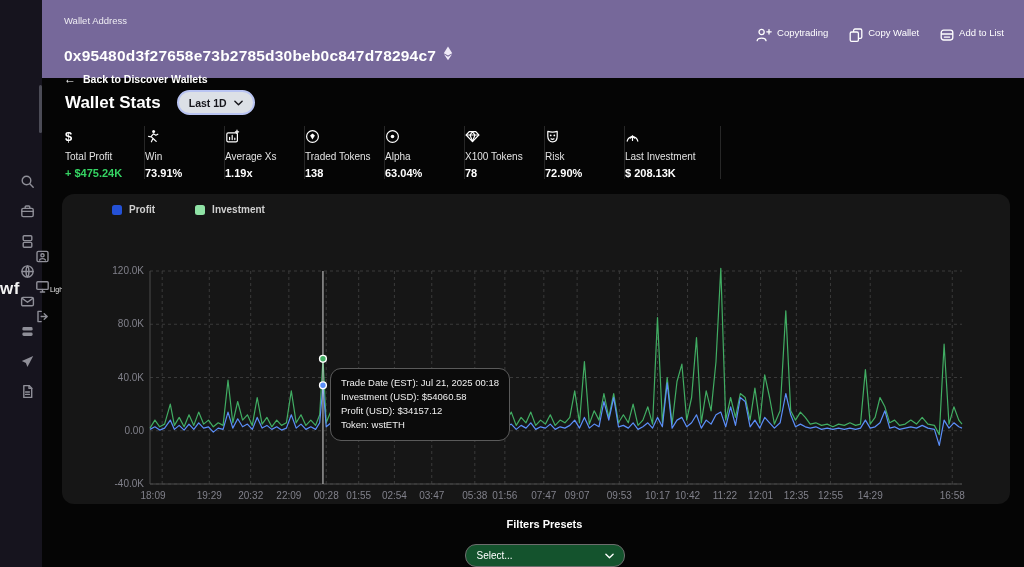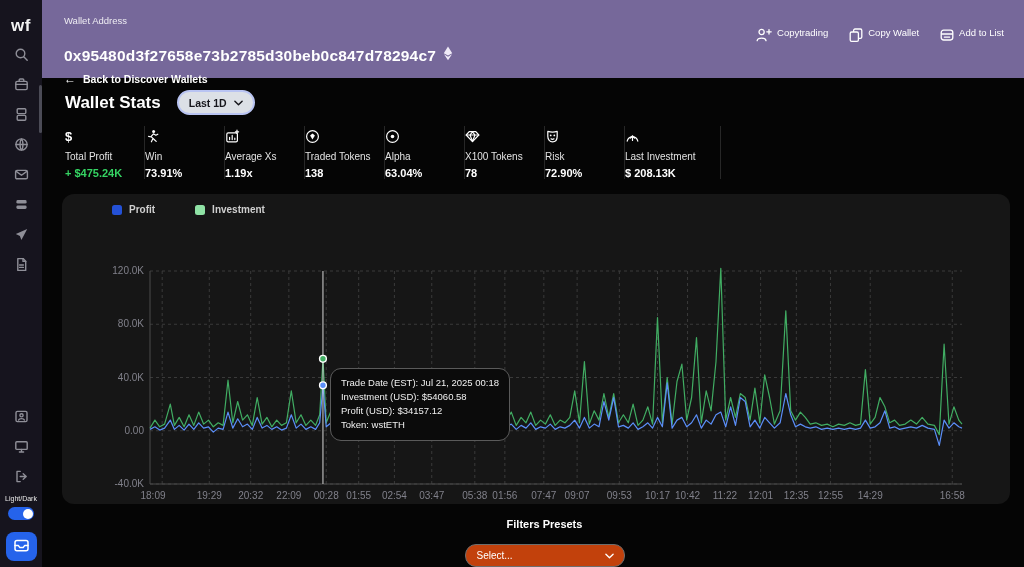--- a/index.html
+++ b/index.html
@@ -1,21 +1,21 @@
 <!DOCTYPE html>
 <html><head>
 <meta charset="utf-8">
 <style>
   * { margin:0; padding:0; box-sizing:border-box; }
   html,body { width:1024px; height:567px; overflow:hidden; background:#050505;
     font-family:"Liberation Sans", sans-serif; -webkit-font-smoothing:antialiased; }
   .app { display:flex; width:1024px; height:567px; }
 
   
-  .sidebar { position:relative; width:42px; background:#16141e; display:flex; flex-direction:column; align-items:center; flex:0 0 42px; }
+  .sidebar { position:relative; width:42px; background:#16141e; display:flex; flex-direction:row; align-items:center; flex:0 0 42px; }
   .logo { color:#f2f2f2; font-size:17px; font-weight:bold; letter-spacing:.5px; margin-top:10px; height:32px; display:flex; align-items:center; }
   .side-nav { display:flex; flex-direction:column; align-items:center; gap:15px; margin-top:5px; }
   .side-ic { width:15px; height:15px; display:flex; align-items:center; justify-content:center; cursor:pointer; }
   .side-ic svg { stroke:#8f8f98; fill:none; stroke-width:1.4; stroke-linecap:round; stroke-linejoin:round; }
   .side-spacer { flex:1; }
   .theme-label { color:#e9e9e9; font-size:7px; margin-top:11px; }
   .toggle { width:26px; height:13px; border-radius:8px; background:#2563eb; margin-top:5px; position:relative; cursor:pointer; }
   .toggle .knob { position:absolute; right:1.5px; top:1.5px; width:10px; height:10px; border-radius:50%; background:#fff; }
   .inbox-btn { width:31px; height:29px; border-radius:8px; background:#2563eb; border:none; margin:12px 0 6px 0; display:flex; align-items:center; justify-content:center; cursor:pointer; }
   .inbox-btn svg { stroke:#fff; fill:none; stroke-width:1.5; stroke-linecap:round; stroke-linejoin:round; }
@@ -58,21 +58,21 @@
   .y-labels { position:absolute; left:0; top:0; width:82px; }
   .y-label { position:absolute; right:0; width:82px; text-align:right; color:#80808a; font-size:10px; }
   .plot-area { position:absolute; left:88px; top:0; overflow:visible; }
   .x-labels { position:absolute; left:88px; top:219px; width:812px; }
   .x-label { position:absolute; transform:translateX(-50%); color:#80808a; font-size:10px; white-space:nowrap; }
   .tooltip { position:absolute; background:#0b0b0b; border:1px solid #5a5a5a; border-radius:11px; padding:7px 10px 8px 10px; z-index:5; }
   .tooltip div { color:#f0f0f0; font-size:9.5px; line-height:14px; white-space:nowrap; }
 
   .filters-bar { display:flex; align-items:center; margin:14px 0 0 23px; gap:14px;flex-direction:column; }
   .filters-label { color:#fff; font-size:11px; font-weight:bold; }
-  .select { display:flex; align-items:center; justify-content:space-between; width:160px; height:23px; padding:0 10px 0 11px; background:#c2410c; border:1px solid #6d6d6d; border-radius:11px; cursor:pointer; }
+  .select { display:flex; align-items:center; justify-content:space-between; width:160px; height:23px; padding:0 10px 0 11px; background:#14532d; border:1px solid #6d6d6d; border-radius:11px; cursor:pointer; }
   .select span { color:#fff; font-size:10px; }
   .select svg { stroke:#fff; fill:none; stroke-width:1.5; stroke-linecap:round; stroke-linejoin:round; }
 </style>
 </head>
 <body>
 
 <div class="app">
 
   <aside class="sidebar">
     <div class="logo">wf</div>

